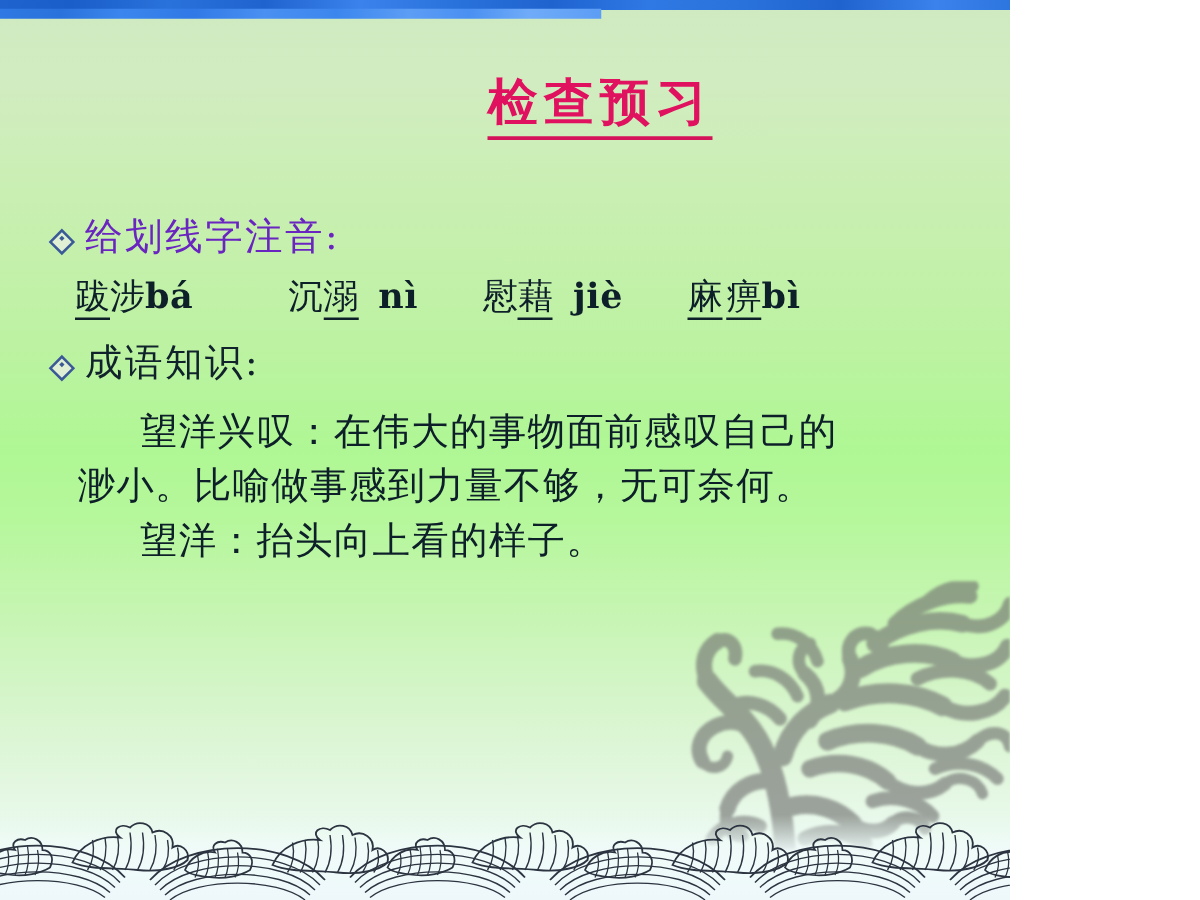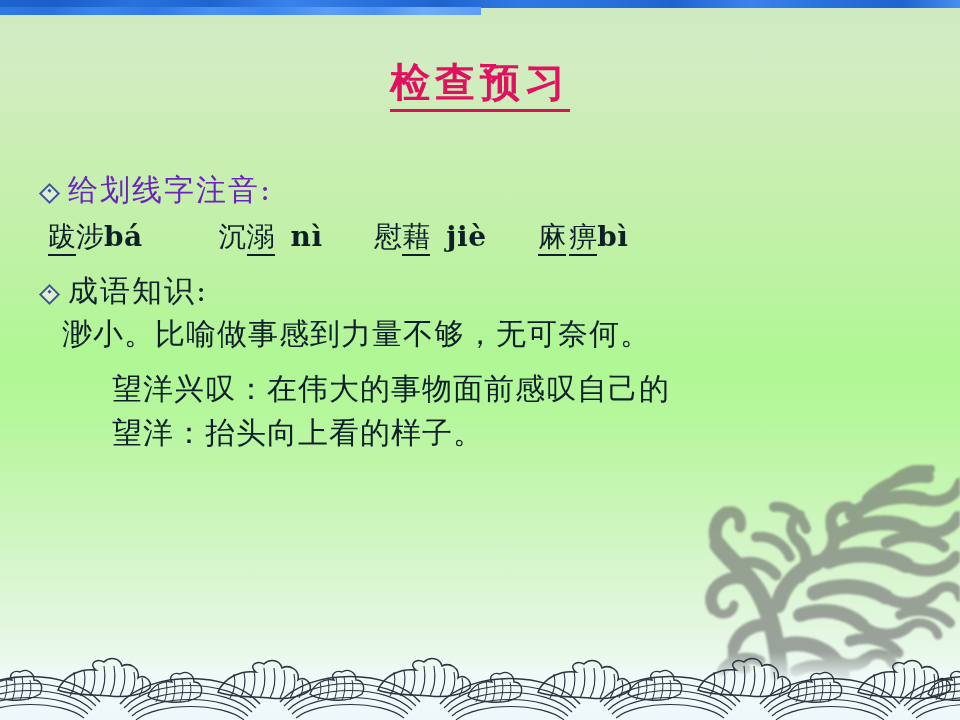--- a/index.html
+++ b/index.html
@@ -2,21 +2,21 @@
 <html><head>
 <meta charset="utf-8">
 <style>
   html, body {
     margin: 0;
     padding: 0;
     background: #ffffff;
   }
   #slide {
     position: relative;
-    width: 960px;
+    width: 808px;
     height: 720px;
     overflow: hidden;
     background: linear-gradient(to bottom,
         #cfe9c0 0%,
         #d2ecc2 8%,
         #c9efb2 22%,
         #bdf2a2 38%,
         #aff794 50%,
         #b6f79c 58%,
         #c6f5b2 68%,
@@ -104,21 +104,21 @@
   .bullet-label {
     font-family: "DejaVu Serif", "Liberation Serif", serif;
     font-size: 30px;
     line-height: 1.35;
     letter-spacing: 2px;
   }
   .bullet-label.purple { color: #6a24c0; }
   .bullet-label.dark   { color: #10222b; }
 
   .pinyin-line {
-    padding-left: 48px;
+    padding-left: 60px;
     font-family: "DejaVu Serif", "Liberation Serif", serif;
     font-size: 28px;
     color: #0d1f28;
     line-height: 1.45;
     white-space: nowrap;
   }
   .pinyin-line .grp { display: inline-block; }
   .pinyin-line .gap-lg { display: inline-block; width: 58px; }
   .pinyin-line .gap-md { display: inline-block; width: 34px; }
   .pinyin-line .gap-sm { display: inline-block; width: 16px; }
@@ -193,22 +193,22 @@
     </div>
 
 
     <div class="bullet-row" style="margin-top:14px;">
       <div class="bullet-marker">
         <span class="diamond"></span>
       </div>
       <div class="bullet-label dark">成语知识:</div>
     </div>
 
+    <div class="para indent" style="margin-top:12px;">望洋兴叹：在伟大的事物面前感叹自己的</div>
     <div class="para flush">渺小。比喻做事感到力量不够，无可奈何。</div>
-    <div class="para indent" style="margin-top:12px;">望洋兴叹：在伟大的事物面前感叹自己的</div>
     <div class="para indent" style="">望洋：抬头向上看的样子。</div>
 
   </div>
 
   <svg class="coral" viewBox="0 0 360 215" preserveAspectRatio="none">
     <g fill="none" stroke="#6e6e6e" stroke-linecap="round" stroke-linejoin="round">
       <path d="M180 215 C178 180 172 150 158 126 C146 106 130 96 118 80" stroke-width="17"></path>
       <path d="M118 80 C112 66 116 54 126 48" stroke-width="13"></path>
       <path d="M126 48 C136 44 142 52 140 62" stroke-width="11"></path>
       <path d="M158 126 C150 112 136 110 124 116 C112 122 108 134 114 144" stroke-width="12"></path>

